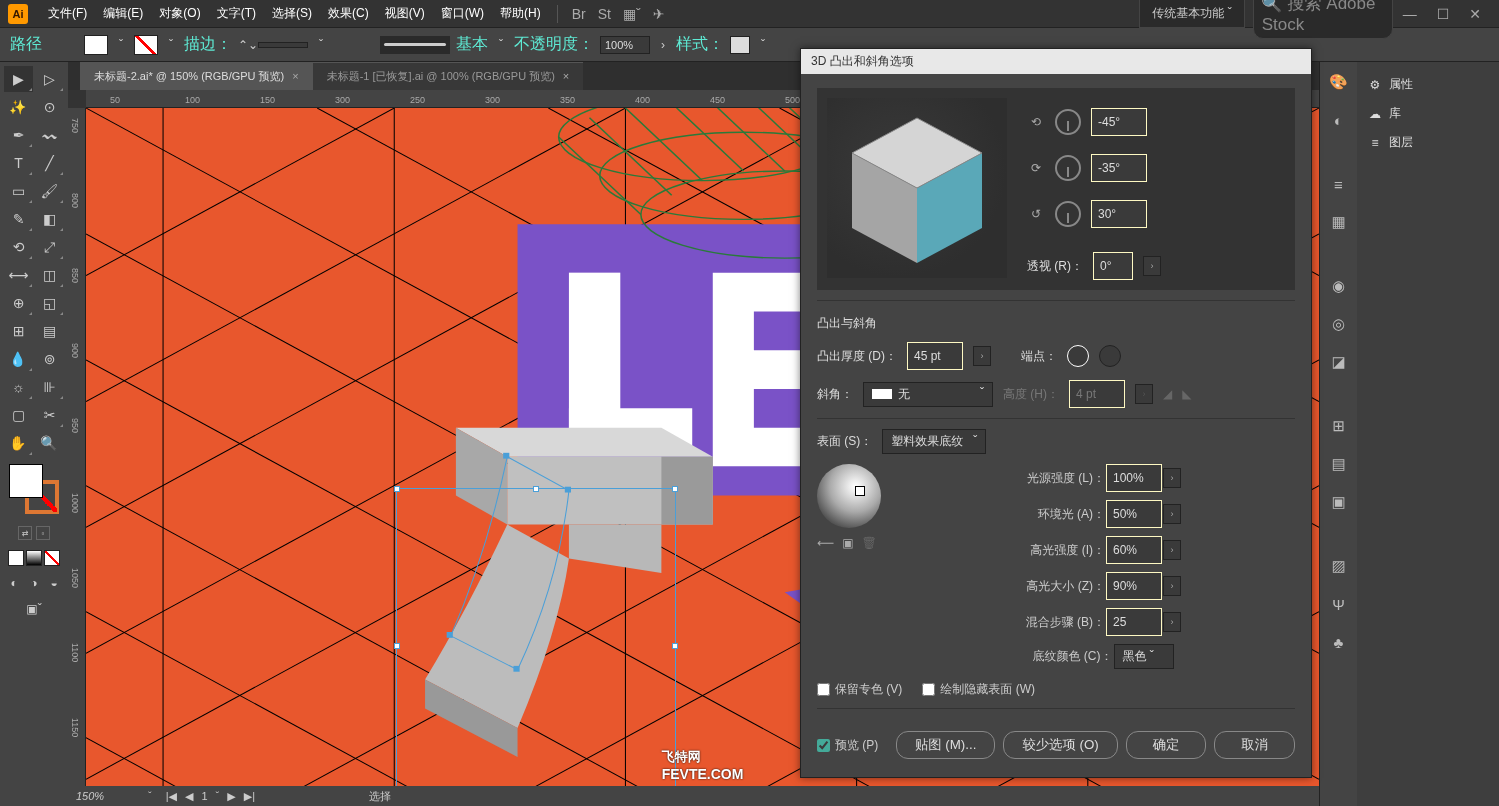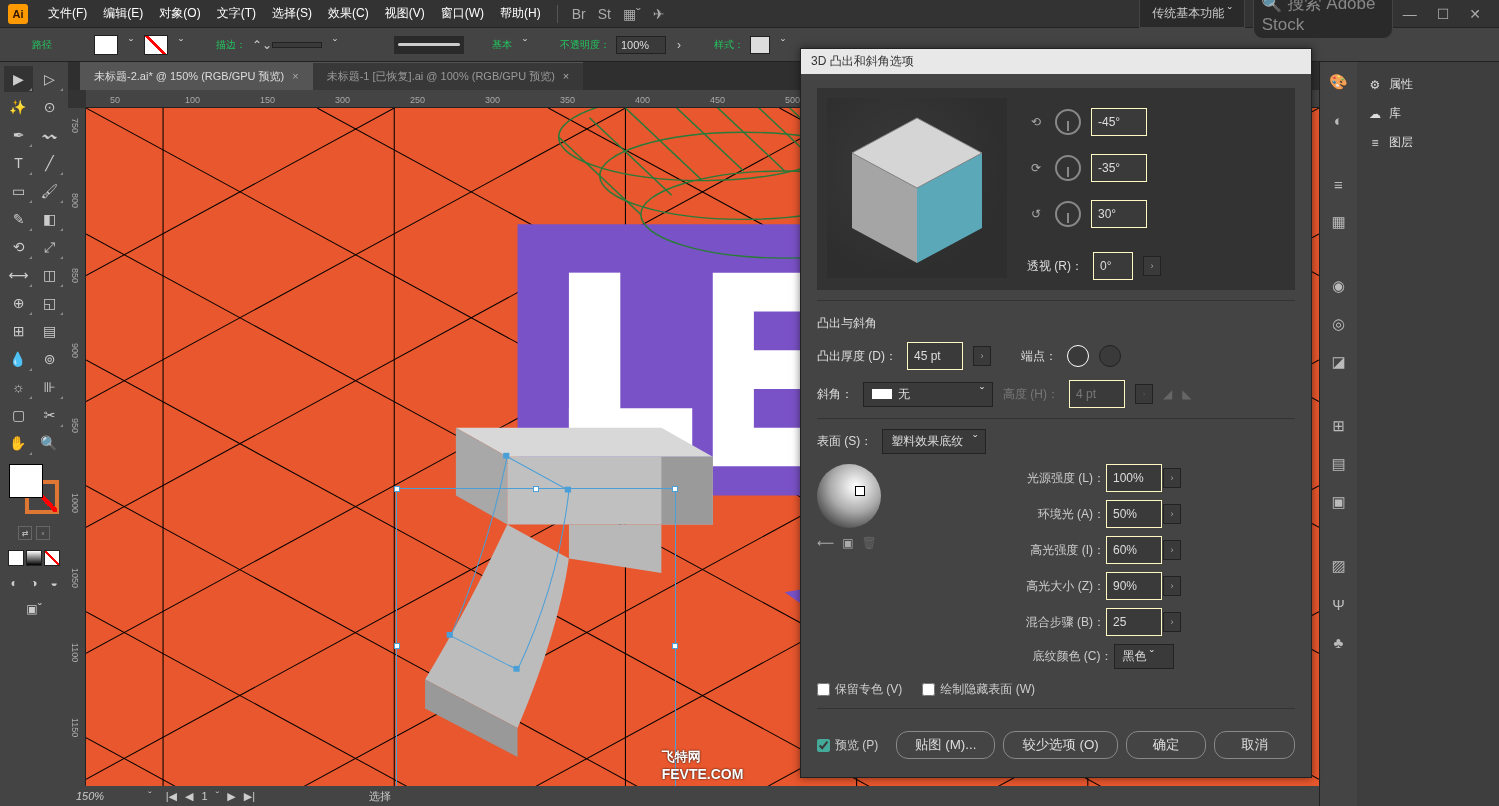--- a/index.html
+++ b/index.html
@@ -11,21 +11,21 @@
 .titlebar .menu-item { padding: 0 8px; cursor: pointer; color: #ffffff; font-size: 12px; }
 .titlebar .divider { width: 1px; height: 18px; background: #555; margin: 0 8px; }
 .titlebar .tb-icon { padding: 0 6px; color: #aaa; font-size: 14px; }
 .titlebar .spacer { flex: 1; }
 .titlebar .workspace { background: #2a2a2a; padding: 5px 12px; border: 1px solid #444; font-size: 12px; }
 .titlebar .search { background: #2a2a2a; padding: 3px 8px; border: 1px solid #444; margin-left: 8px; width: 140px; color: #888; font-size: 17px; border-radius: 10px; }
 .titlebar .win-btn { padding: 0 10px; color: #aaa; font-size: 14px; cursor: pointer; }
 
 
 .controlbar { height: 34px; background: #444444; display: flex; align-items: center; padding: 0 10px; border-bottom: 1px solid #222; gap: 6px; }
-.controlbar .label { color: #22c55e; font-size: 10px; margin-left: 22px; }
+.controlbar .label { color: #5eead4; font-size: 16px; }
 .controlbar .swatch { width: 24px; height: 20px; border: 1px solid #222; }
 .controlbar .dd { width: 14px; color: #ccc; text-align: center; }
 .controlbar .input-small { background: #3a3a3a; border: 1px solid #222; padding: 2px 4px; width: 50px; color: #ddd; font-size: 11px; }
 .controlbar .brush { width: 70px; height: 18px; background: #2a2a2a; display: flex; align-items: center; padding: 0 4px; }
 .controlbar .brush-line { width: 100%; height: 3px; background: #ccc; border-radius: 2px; }
 
 
 .main { display: flex; height: calc(806px - 28px - 34px - 0px); }
 
 

